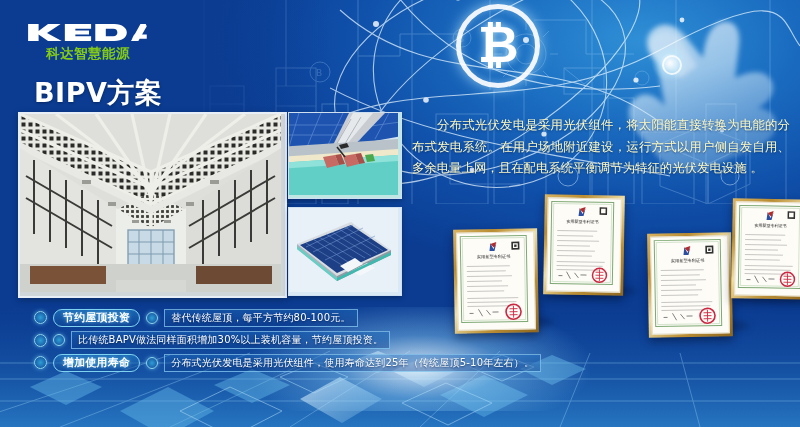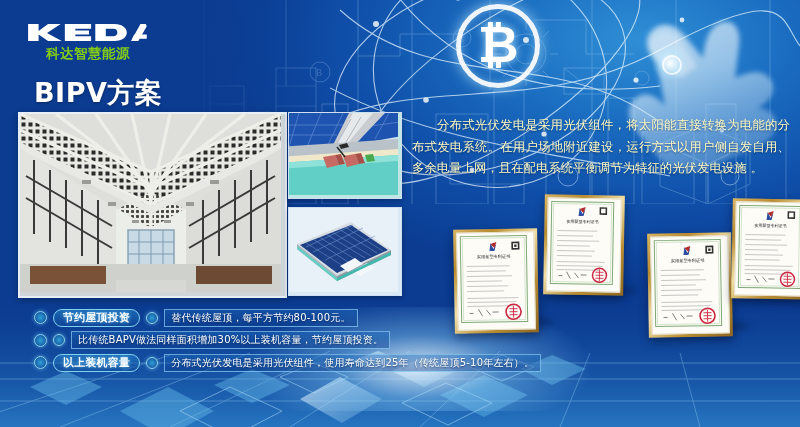--- a/index.html
+++ b/index.html
@@ -613,21 +613,21 @@
 
     <div class="brow">
       <span class="dot"></span>
       <span class="gap"></span>
       <span class="dot small"></span>
       <span class="bar">比传统BAPV做法同样面积增加30%以上装机容量，节约屋顶投资。</span>
     </div>
 
     <div class="brow">
       <span class="dot"></span>
-      <span class="pill">以上装机容量</span>
+      <span class="pill">增加使用寿命</span>
       <span class="gap"></span>
       <span class="dot small"></span>
       <span class="bar">分布式光伏发电是采用光伏组件，使用寿命达到25年（传统屋顶5-10年左右）。</span>
     </div>
 
   </div>
 
 </div>
 
 </body></html>

